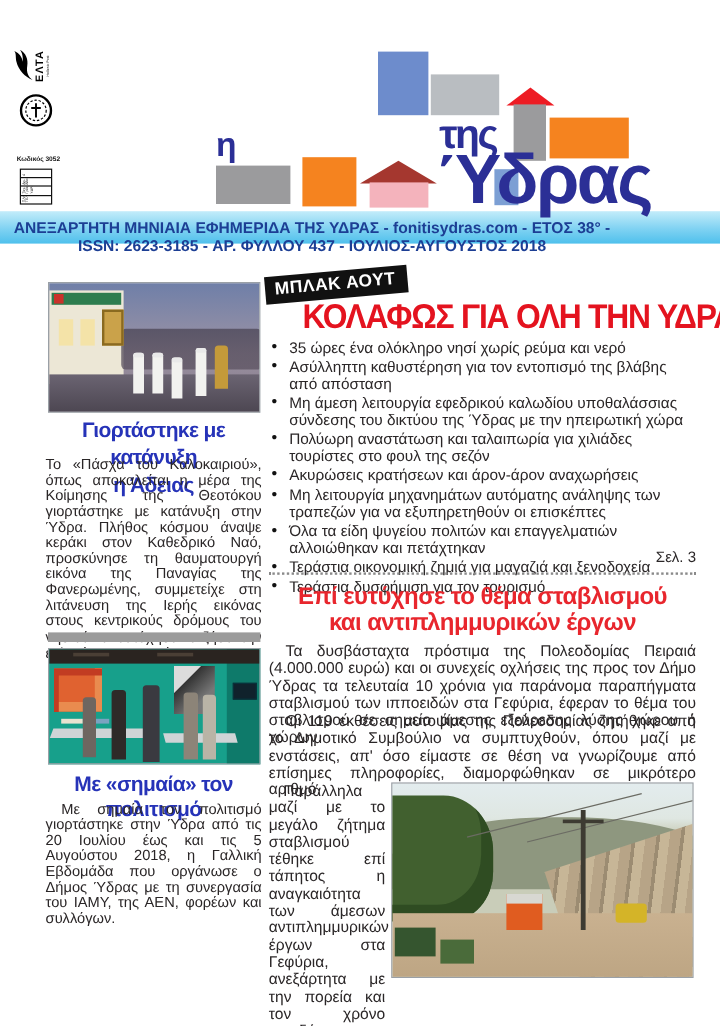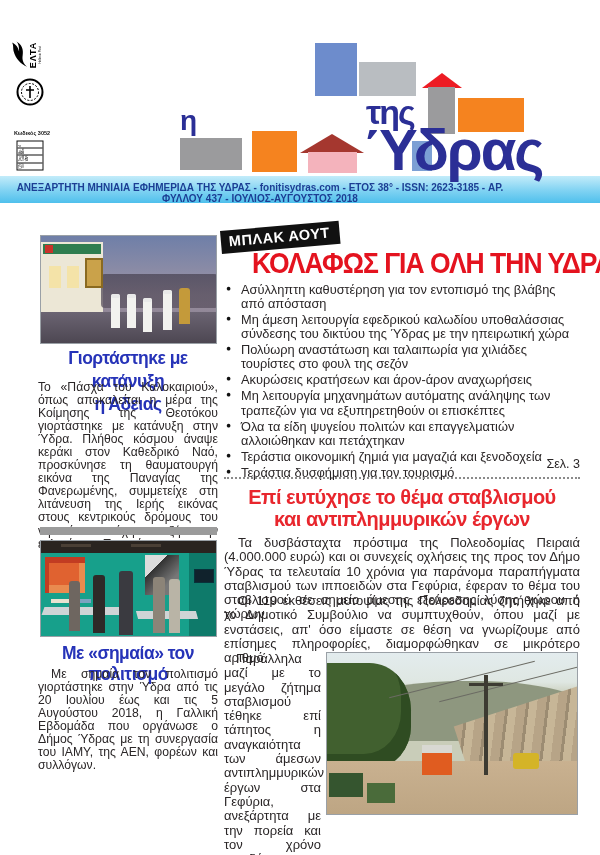--- a/index.html
+++ b/index.html
@@ -31,21 +31,21 @@
   .b-orange-l { left:72px; top:96px; width:45px; height:41px; background:#f5831f; }
   .b-pink   { left:128px; top:117px; width:49px; height:21px; background:#f4b3bc; }
   .b-roof-d { left:120px; top:99px; width:0; height:0; border-left:32px solid transparent; border-right:32px solid transparent; border-bottom:19px solid #a5372f; }
   .logo-txt { position:absolute; color:#2b2f96; font-weight:bold; letter-spacing:-2px; z-index:4; line-height:1; }
   .lt-eta   { left:0; top:72px; font-size:28px; }
   .lt-foni  { left:20px; top:44px; font-size:62px; }
   .lt-tis   { left:186px; top:60px; font-size:34px; }
   .lt-ydras { left:184px; top:86px; font-size:58px; }
 
   #waterband { left:0; top:176px; width:600px; height:27px; background:linear-gradient(#c3ecfa, #7fd2f2 55%, #4fc0ec); z-index:1; }
-  #banner { left:0; top:182px; width:520px; text-align:center; font-size:10px; font-weight:bold; color:#1c3e94; z-index:2; }
+  #banner { left:0; top:182px; width:520px; text-align:center; font-size:13px; font-weight:bold; color:#1c3e94; z-index:2; }
 
   
   .photo { border:1px solid #9aa0a6; overflow:hidden; position:absolute; }
   #photo1 { left:40px; top:235px; width:177px; height:109px; background:linear-gradient(#6f7fa8, #9e94a4 55%, #7a7180); }
   .p1-bld { left:0; top:6px; width:62px; height:78px; background:#ece7d6; }
   .p1-sign { left:2px; top:8px; width:58px; height:10px; background:#2e7d4f; }
   .p1-cross { left:4px; top:9px; width:8px; height:8px; background:#c9332b; }
   .p1-win { background:#f4e3a8; width:12px; height:22px; top:30px; }
   .p1-street { left:0; top:76px; width:177px; height:33px; background:linear-gradient(#6b6472, #4b4550); }
   .p1-crowd { left:60px; top:38px; width:117px; height:34px; background:linear-gradient(#4a4454, #5b5260); opacity:.75; border-radius:4px; }
@@ -202,20 +202,21 @@
   </div>
 
   <div class="abs" id="story2-h" data-name="story2-headline">Με «σημαία» τον πολιτισμό</div>
   <div class="abs bodytext" id="story2-p" data-name="story2-body">
     <p class="para" data-name="story2-paragraph1">Με σημαία τον πολιτισμό γιορτάστηκε στην Ύδρα από τις 20 Ιουλίου έως και τις 5 Αυγούστου 2018, η Γαλλική Εβδομάδα που οργάνωσε ο Δήμος Ύδρας με τη συνεργασία του ΙΑΜΥ, της ΑΕΝ, φορέων και συλλόγων.</p>
   </div>
 
   <div class="abs" id="kicker" data-name="kicker-badge">ΜΠΛΑΚ ΑΟΥΤ</div>
   <div class="abs" id="headline1" data-name="main-headline">ΚΟΛΑΦΩΣ ΓΙΑ ΟΛΗ ΤΗΝ ΥΔΡΑ</div>
   <ul class="abs" id="bullets" data-name="main-story-bullet-list">
+      <li data-name="bullet-item">35 ώρες ένα ολόκληρο νησί χωρίς ρεύμα και νερό</li>
       <li data-name="bullet-item">Ασύλληπτη καθυστέρηση  για τον εντοπισμό της βλάβης από απόσταση</li>
       <li data-name="bullet-item">Μη άμεση λειτουργία εφεδρικού καλωδίου υποθαλάσσιας σύνδεσης του δικτύου της Ύδρας με την ηπειρωτική χώρα</li>
       <li data-name="bullet-item">Πολύωρη αναστάτωση και ταλαιπωρία για χιλιάδες τουρίστες στο φουλ της σεζόν</li>
       <li data-name="bullet-item">Ακυρώσεις κρατήσεων και άρον-άρον αναχωρήσεις</li>
       <li data-name="bullet-item">Μη λειτουργία μηχανημάτων αυτόματης ανάληψης των τραπεζών για να εξυπηρετηθούν οι επισκέπτες</li>
       <li data-name="bullet-item">Όλα τα είδη ψυγείου πολιτών και επαγγελματιών αλλοιώθηκαν και πετάχτηκαν</li>
       <li data-name="bullet-item">Τεράστια οικονομική ζημιά για μαγαζιά και ξενοδοχεία</li>
       <li data-name="bullet-item">Τεράστια δυσφήμιση για τον τουρισμό</li>
     </ul>
   <div class="abs" id="pageref" data-name="page-reference">Σελ. 3</div>

